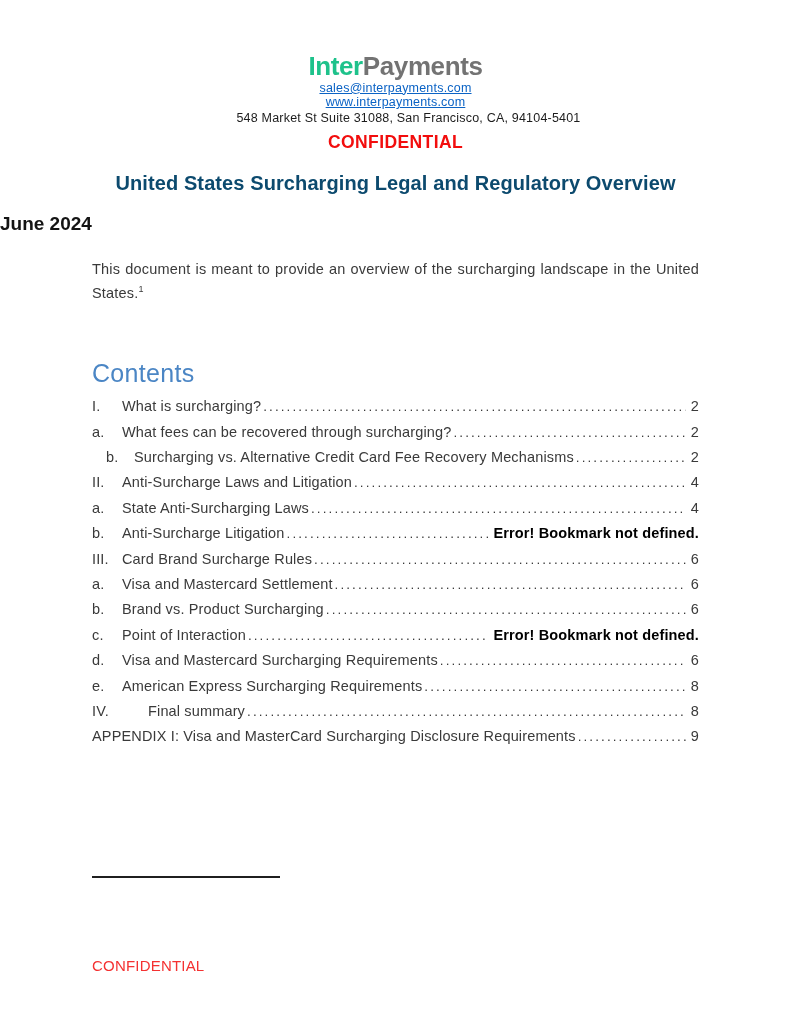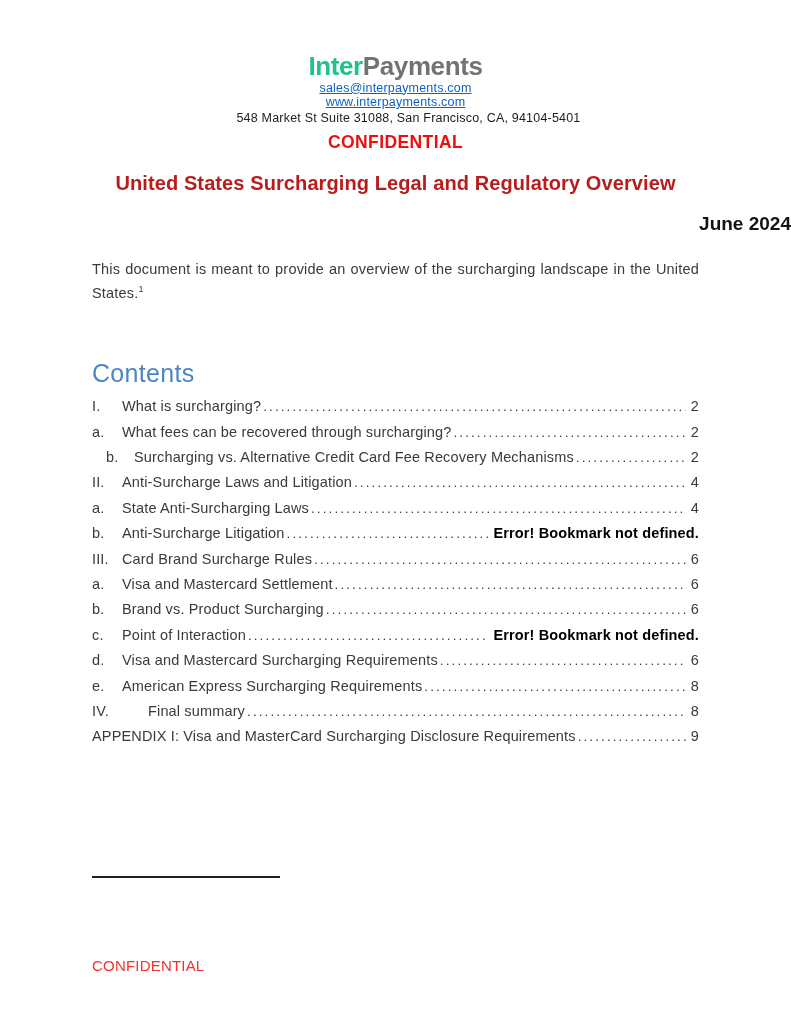--- a/index.html
+++ b/index.html
@@ -44,26 +44,26 @@
     margin-top: 7px;
     letter-spacing: 0.4px;
   }
 
   
   .doc-title {
     margin: 19px 60px 0;
     text-align: center;
     font-size: 20px;
     font-weight: 700;
-    color: #b91c1c;
+    color: #0c4a6e;
     letter-spacing: 0.1px;
   }
   .doc-subtitle {
     margin-top: 18px;
-    text-align: right;
+    text-align: left;
     font-size: 19px;
     font-weight: 700;
     color: #141414;
   }
 
   
   .intro {
     margin: 23px 92px 0;
     font-size: 14.5px;
     line-height: 1.62;

